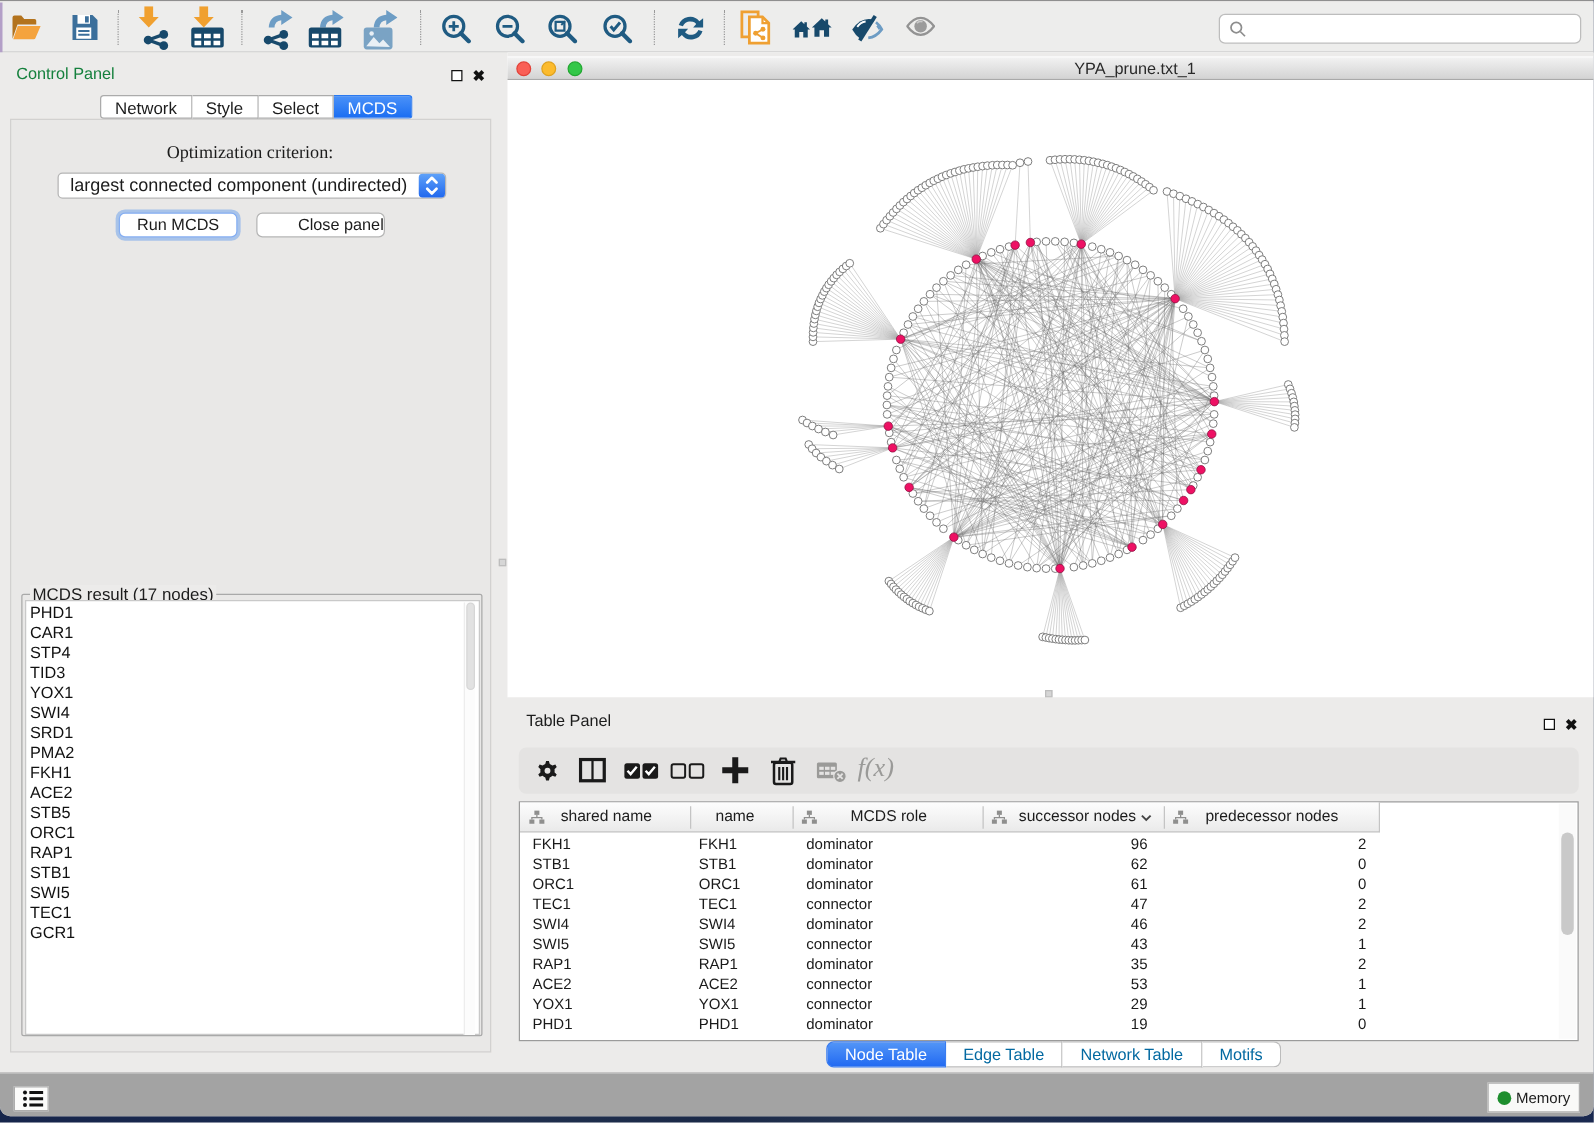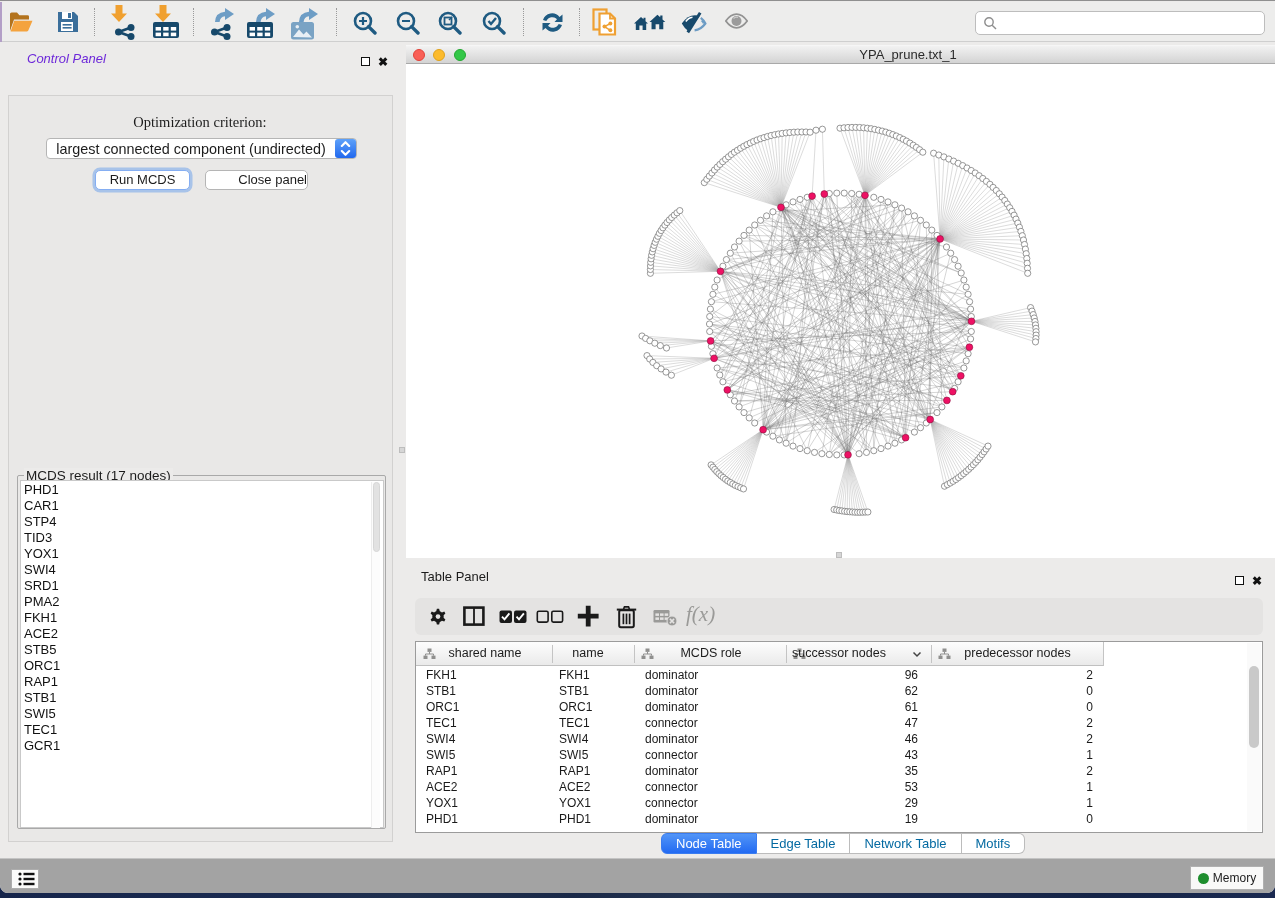--- a/index.html
+++ b/index.html
@@ -15,21 +15,21 @@
   #toolbar { position:absolute; left:0; top:1px; width:1275px; height:40px;
              background:#ededec; border-bottom:1px solid #cfcfcf; }
   .tsep { position:absolute; top:6px; height:28px; width:0;
           border-left:1px dotted #9a9a9a; }
   #toolbar svg { position:absolute; }
   #search { position:absolute; left:975px; top:9px; width:290px; height:24px;
             background:#fff; border:1px solid #bdbdbd; border-radius:5px; }
   #search svg { position:absolute; left:7px; top:4px; }
   
   #cp { position:absolute; left:0; top:41px; width:406px; height:816px; background:#ecebea; }
-  #cp-title { position:absolute; left:27px; top:9px; font-size:13px; color:#6d28d9;font-style:italic; }
+  #cp-title { position:absolute; left:13px; top:9px; font-size:13px; color:#15803d; }
   .wicons { position:absolute; }
   .wsq { display:inline-block; width:9px; height:9px; border:1.6px solid #111; background:#fff; }
   .wx  { font-size:12px; font-weight:bold; color:#111; margin-left:8px; }
   
   #cp-tabs { position:absolute; left:80px; top:34px; height:19px; font-size:13.5px; }
   .tab { float:left; height:19px; line-height:19px; padding:0 11px; background:#fff;
          border:1px solid #ababab; border-left:none; color:#1c1c1c; text-align:center; }
   .tab.first { border-left:1px solid #ababab; border-radius:3px 0 0 3px; }
   .tab.sel { background:linear-gradient(#4a91f8,#1b6ef2); color:#fff; border-color:#2a79f0; border-radius:0 3px 3px 0; }
   #cp-inner { position:absolute; left:8px; top:53px; width:385px; height:747px;
@@ -259,20 +259,26 @@
           <line x1="9.2" y1="9.2" x2="13" y2="13" stroke="#8e8e8e" stroke-width="1.4"></line>
         </svg>
       </div>
   </div>
   <div id="lavender"></div>
 
   <div id="cp">
     <div id="cp-title">Control Panel</div>
     <div class="wicons" style="left:361px; top:10px;"><span class="wsq"></span><span class="wx">✖</span></div>
     <div id="cp-inner"></div>
+    <div id="cp-tabs">
+      <div class="tab first">Network</div>
+        <div class="tab">Style</div>
+        <div class="tab">Select</div>
+        <div class="tab sel">MCDS</div>
+    </div>
     <div id="opt-label">Optimization criterion:</div>
     <div id="dd">largest connected component (undirected)
       <div id="dd-btn">
           <svg width="13" height="15" viewBox="0 0 13 15">
             <path d="M2.8 5L6.5 1.2L10.2 5" fill="none" stroke="#fff" stroke-width="2.1" stroke-linecap="round" stroke-linejoin="round"></path>
             <path d="M2.8 10L6.5 13.8L10.2 10" fill="none" stroke="#fff" stroke-width="2.1" stroke-linecap="round" stroke-linejoin="round"></path>
           </svg>
         </div>
     </div>
     <div class="btn" id="btn-run">Run MCDS</div>
@@ -675,21 +681,21 @@
             <rect x="8.5" y="7.6" width="4" height="3.4" fill="#8f8f8e"></rect>
             <path d="M6.5 4 L6.5 6 M2.5 7.6 L2.5 6 L10.5 6 L10.5 7.6" fill="none" stroke="#8f8f8e" stroke-width="1"></path>
           </svg>
           <div class="th" style="left:230px;width:130px">MCDS role</div>
           <svg class="flowicon" style="left:377px" width="13" height="12" viewBox="0 0 13 12">
             <rect x="4.5" y="0.5" width="4" height="3.4" fill="#8f8f8e"></rect>
             <rect x="0.5" y="7.6" width="4" height="3.4" fill="#8f8f8e"></rect>
             <rect x="8.5" y="7.6" width="4" height="3.4" fill="#8f8f8e"></rect>
             <path d="M6.5 4 L6.5 6 M2.5 7.6 L2.5 6 L10.5 6 L10.5 7.6" fill="none" stroke="#8f8f8e" stroke-width="1"></path>
           </svg>
-          <div class="th" style="left:373px;width:100px">successor nodes</div>
+          <div class="th" style="left:396px;width:100px">successor nodes</div>
           <svg class="flowicon" style="left:496px;top:9px" width="10" height="7" viewBox="0 0 10 7">
             <path d="M1.5 1.5 L5 5 L8.5 1.5" fill="none" stroke="#444" stroke-width="1.5"></path>
           </svg>
           <svg class="flowicon" style="left:522px" width="13" height="12" viewBox="0 0 13 12">
             <rect x="4.5" y="0.5" width="4" height="3.4" fill="#8f8f8e"></rect>
             <rect x="0.5" y="7.6" width="4" height="3.4" fill="#8f8f8e"></rect>
             <rect x="8.5" y="7.6" width="4" height="3.4" fill="#8f8f8e"></rect>
             <path d="M6.5 4 L6.5 6 M2.5 7.6 L2.5 6 L10.5 6 L10.5 7.6" fill="none" stroke="#8f8f8e" stroke-width="1"></path>
           </svg>
           <div class="th" style="left:526px;width:151px">predecessor nodes</div>

